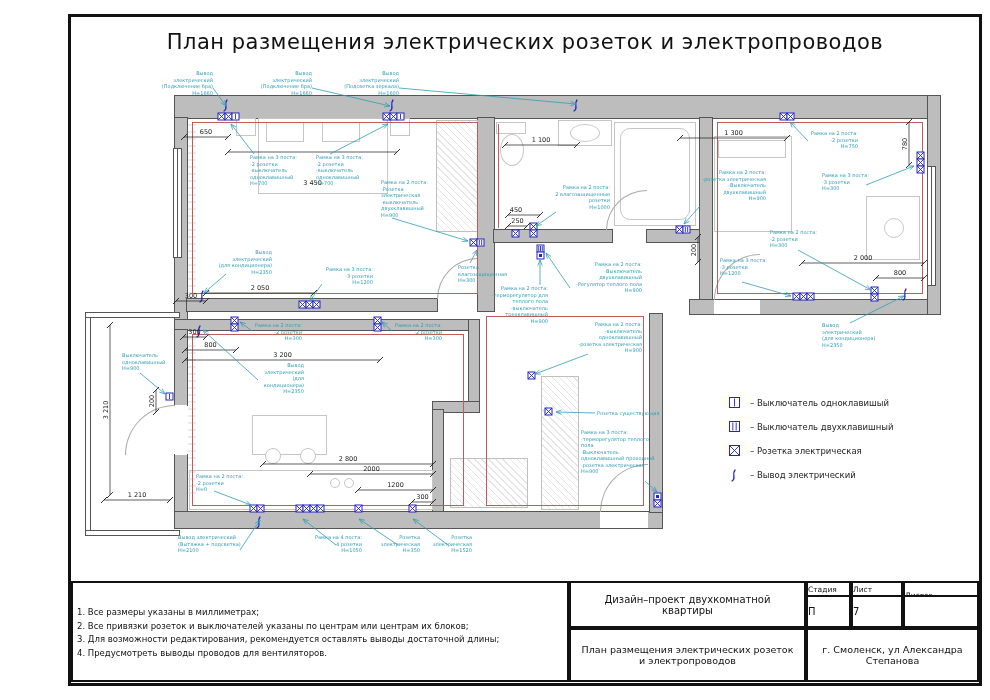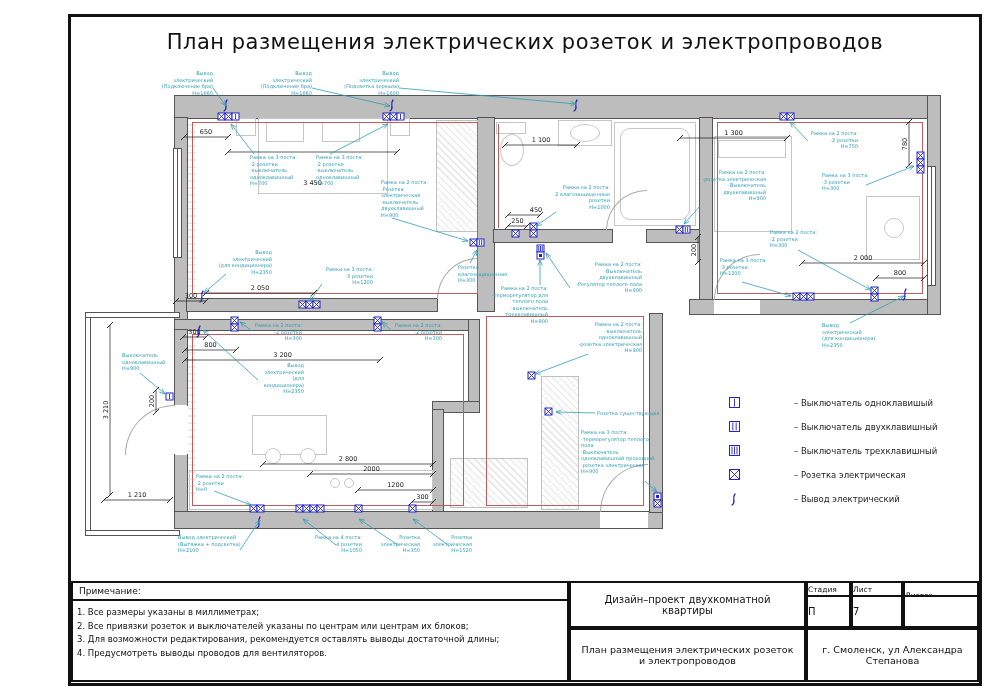--- a/index.html
+++ b/index.html
@@ -20,21 +20,21 @@
   .red{position:absolute;border:1px solid #c25b5b;box-sizing:border-box;z-index:2;}
   .redline{position:absolute;background:#c25b5b;z-index:2;}
   .arc{position:absolute;border:1px solid #a9a9a9;border-right:0;border-bottom:0;
     border-top-left-radius:100% 100%;box-sizing:border-box;z-index:2;}
   .opening{position:absolute;background:#fff;z-index:2;}
   #overlay{position:absolute;left:0;top:0;z-index:4;pointer-events:none;}
   .ann{position:absolute;z-index:5;font-size:5px;line-height:1.3;color:#2f9eb5;white-space:pre-line;}
   .dimlabel{position:absolute;z-index:5;font-size:6.5px;color:#1a1a1a;white-space:nowrap;}
   #legend{position:absolute;left:728px;top:396px;width:210px;z-index:3;}
   #legend .lt{font-size:11.5px;font-weight:600;color:#111;text-decoration:underline;margin-bottom:12px;}
-  .lrow{display:flex;align-items:center;margin-bottom:10px;gap:44px;}
+  .lrow{display:flex;align-items:center;margin-bottom:10px;}
   .lrow svg{margin-right:8px;flex:0 0 auto;}
   .lrow span{font-size:8.5px;color:#222;}
   .tbcell{position:absolute;border:2px solid #111;box-sizing:border-box;z-index:6;background:#fff;
     display:flex;align-items:center;text-align:center;color:#111;}
   #notes-list{position:absolute;left:77px;top:606px;width:486px;z-index:6;font-size:8.5px;line-height:1.6;color:#111;}
 </style>
 </head>
 <body>
 
 <div id="page">
@@ -563,21 +563,21 @@
       <g>
         <polyline points="258,380 203,330" fill="none" stroke="#2f9eb5" stroke-width="0.8"></polyline>
         <line x1="203" y1="330" x2="208.61998572271494" y2="332.1013710944239" stroke="#2f9eb5" stroke-width="0.8"></line>
         <line x1="203" y1="330" x2="205.62588842058946" y2="335.3948781267619" stroke="#2f9eb5" stroke-width="0.8"></line>
       </g>
     </svg>
   <div id="labels">
       <div class="dimlabel" style="left: 206px; top: 136px; transform: translate(-50%, -100%);">650</div>
       <div class="dimlabel" style="left: 312.5px; top: 151px; transform: translate(-50%, -100%); margin-top: 36px;">3 450</div>
       <div class="dimlabel" style="left: 541px; top: 144px; transform: translate(-50%, -100%);">1 100</div>
-      <div class="dimlabel" style="left: 536px; top: 214px; transform: translate(-50%, -100%);">450</div>
+      <div class="dimlabel" style="left: 516px; top: 214px; transform: translate(-50%, -100%);">450</div>
       <div class="dimlabel" style="left: 517.5px; top: 225px; transform: translate(-50%, -100%);">250</div>
       <div class="dimlabel" style="left: 733.5px; top: 137px; transform: translate(-50%, -100%);">1 300</div>
       <div class="dimlabel" style="left: 905px; top: 143.5px; transform: translate(-50%, -50%) rotate(-90deg);">780</div>
       <div class="dimlabel" style="left: 694px; top: 249.5px; transform: translate(-50%, -50%) rotate(-90deg);">200</div>
       <div class="dimlabel" style="left: 260px; top: 292px; transform: translate(-50%, -100%);">2 050</div>
       <div class="dimlabel" style="left: 191px; top: 300px; transform: translate(-50%, -100%);">300</div>
       <div class="dimlabel" style="left: 194.5px; top: 336px; transform: translate(-50%, -100%);">300</div>
       <div class="dimlabel" style="left: 210.5px; top: 349px; transform: translate(-50%, -100%);">800</div>
       <div class="dimlabel" style="left: 282.5px; top: 359px; transform: translate(-50%, -100%);">3 200</div>
       <div class="dimlabel" style="left: 106px; top: 410px; transform: translate(-50%, -50%) rotate(-90deg);">3 210</div>
@@ -723,52 +723,38 @@
               <line x1="4.833333333333334" y1="2.5" x2="4.833333333333334" y2="10.5" stroke="#2424c8" stroke-width="0.9"></line>
               <line x1="8.166666666666668" y1="2.5" x2="8.166666666666668" y2="10.5" stroke="#2424c8" stroke-width="0.9"></line>
             </g>
           </svg>
           <span>– Выключатель двухклавишный</span>
         </div>
         <div class="lrow">
           <svg width="14" height="14">
             <g>
               <rect x="1.5" y="1.5" width="10" height="10" fill="#fff" stroke="#2424c8" stroke-width="1"></rect>
-              <line x1="4" y1="2.5" x2="4" y2="10.5" stroke="#2424c8" stroke-width="0.9"></line>
-              <line x1="6.5" y1="2.5" x2="6.5" y2="10.5" stroke="#2424c8" stroke-width="0.9"></line>
-              <line x1="9" y1="2.5" x2="9" y2="10.5" stroke="#2424c8" stroke-width="0.9"></line>
-            </g>
-          </svg>
-          <span>– Выключатель трехклавишный</span>
-        </div>
-        <div class="lrow">
-          <svg width="14" height="14">
-            <g>
-              <rect x="1.5" y="1.5" width="10" height="10" fill="#fff" stroke="#2424c8" stroke-width="1"></rect>
               <line x1="1.5" y1="1.5" x2="11.5" y2="11.5" stroke="#2424c8" stroke-width="0.9"></line>
               <line x1="11.5" y1="1.5" x2="1.5" y2="11.5" stroke="#2424c8" stroke-width="0.9"></line>
             </g>
           </svg>
           <span>– Розетка электрическая</span>
         </div>
         <div class="lrow">
           <svg width="14" height="14">
             <g>
               <path d="M 4,13 C 9,10 3,7 7,2" fill="none" stroke="#2424c8" stroke-width="1.3" stroke-linecap="round"></path>
             </g>
           </svg>
           <span>– Вывод электрический</span>
         </div>
       </div>
   </div>
 
   <div class="tbcell" style="left:71px;top:581px;width:498px;height:101px"></div>
-  <div class="tbcell" style="left:71px;top:581px;width:498px;height:20px;justify-content:flex-start;padding-left:6px;font-size:9px">
-      <span>Примечание:</span>
-    </div>
   <div id="notes-list">
       <div>1. Все размеры указаны в миллиметрах;</div>
       <div>2. Все привязки розеток и выключателей указаны по центрам или центрам их блоков;</div>
       <div>3. Для возможности редактирования, рекомендуется оставлять выводы достаточной длины;</div>
       <div>4. Предусмотреть выводы проводов для вентиляторов.</div>
     </div>
 
   <div class="tbcell" style="left:569px;top:581px;width:237px;height:47px;font-size:10px;padding:0 10px">
       <span>Дизайн–проект двухкомнатной квартиры</span>
     </div>

